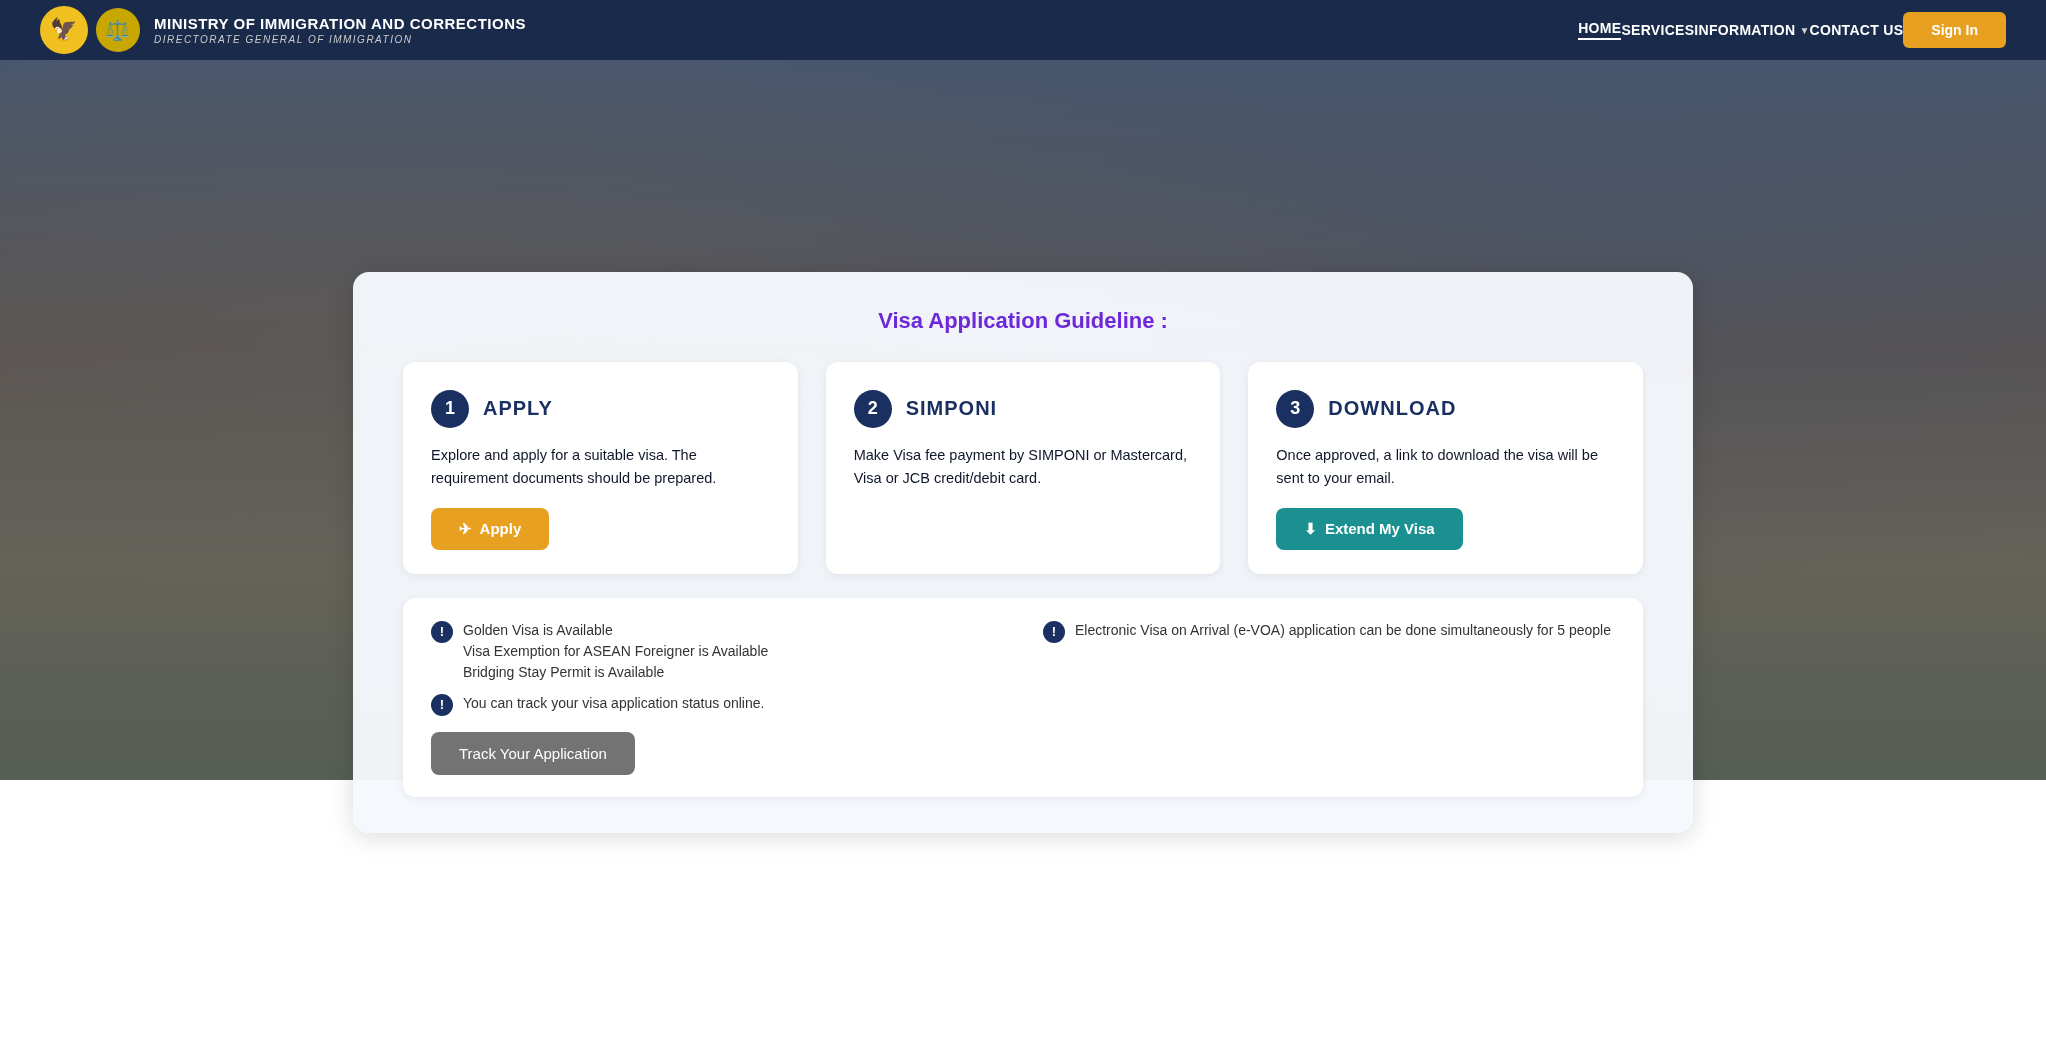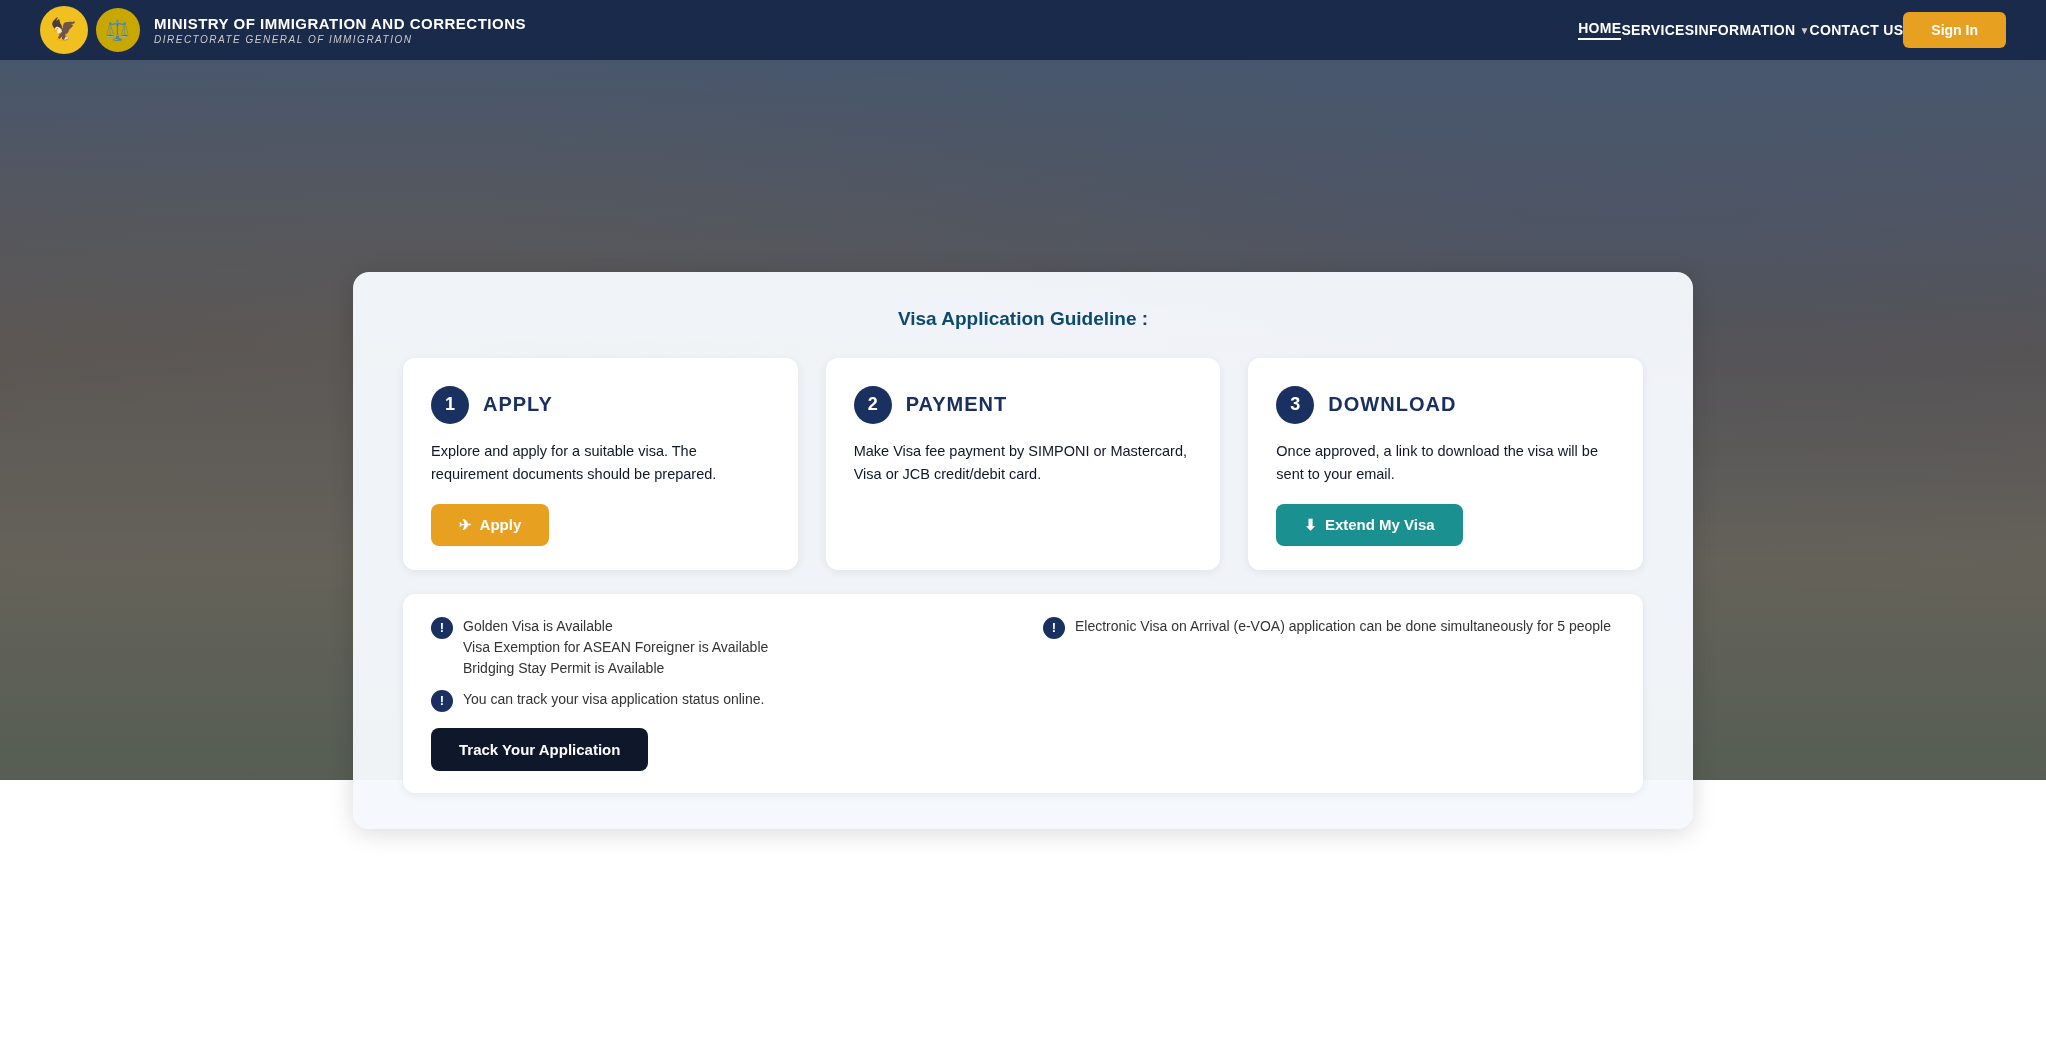--- a/index.html
+++ b/index.html
@@ -146,23 +146,23 @@
       z-index: 2;
       background: rgba(245, 248, 252, 0.97);
       border-radius: 16px;
       padding: 36px 50px 36px 50px;
       width: 1340px;
       margin-top: 50px;
       box-shadow: 0 4px 24px rgba(0,0,0,0.15);
     }
     .guideline-title {
       text-align: center;
-      font-size: 19px;
-      font-weight: bold;
-      color: #0c4a6e;
+      font-size: 22px;
+      font-weight: bold;
+      color: #6d28d9;
       margin-bottom: 28px;
     }
 
     
     .steps-row {
       display: flex;
       gap: 28px;
       margin-bottom: 24px;
     }
     .step-card {
@@ -264,27 +264,27 @@
     }
     .info-text {
       font-size: 14px;
       color: #333;
       line-height: 1.5;
     }
     .info-group {
       margin-bottom: 10px;
     }
     .track-btn {
-      background: #0f172a;
+      background: #737373;
       color: white;
       border: none;
       padding: 13px 28px;
       border-radius: 8px;
       font-size: 15px;
-      font-weight: bold;
+      font-weight: normal;
       cursor: pointer;
       margin-top: 10px;
     }
 
     
     .deco-figure {
       position: absolute;
       bottom: 0;
       left: 0; right: 0;
       height: 280px;
@@ -342,21 +342,21 @@
         <p class="step-desc">Explore and apply for a suitable visa. The requirement documents should be prepared.</p>
         <button class="apply-btn">
           <span>✈</span>
           <span>Apply</span>
         </button>
       </div>
 
       <div class="step-card">
         <div class="step-header">
           <div class="step-number">2</div>
-          <div class="step-label">PAYMENT</div>
+          <div class="step-label">SIMPONI</div>
         </div>
         <p class="step-desc">Make Visa fee payment by SIMPONI or Mastercard, Visa or JCB credit/debit card.</p>
       </div>
 
       <div class="step-card">
         <div class="step-header">
           <div class="step-number">3</div>
           <div class="step-label">DOWNLOAD</div>
         </div>
         <p class="step-desc">Once approved, a link to download the visa will be sent to your email.</p>

